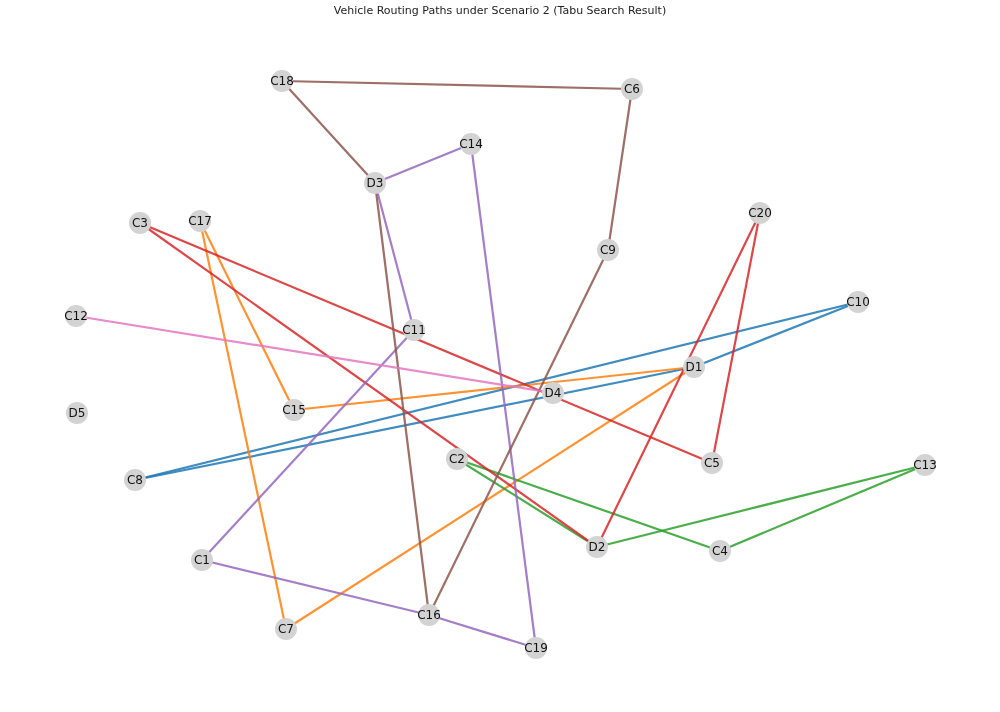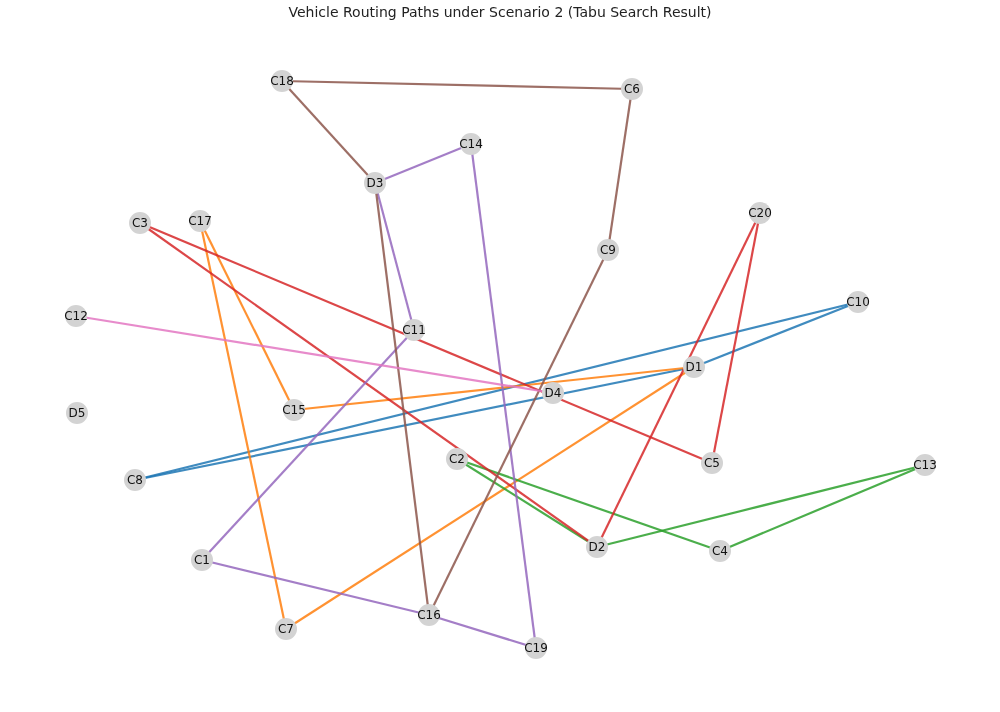--- a/index.html
+++ b/index.html
@@ -1,17 +1,17 @@
 <!DOCTYPE html>
 <html><head>
   <meta charset="utf-8">
   <style>
     html, body { margin: 0; padding: 0; background: #ffffff; }
     body { width: 1000px; height: 712px; position: relative; overflow: hidden; font-family: "DejaVu Sans", sans-serif; }
-    #title { position: absolute; left: 0; top: 4px; width: 1000px; text-align: center; font-size: 14px; color: #222222; }
+    #title { position: absolute; left: 0; top: 4px; width: 1000px; text-align: center; font-size: 11px; color: #222222; }
     #graph { position: absolute; left: 0; top: 0; }
     .node-label { font-family: "DejaVu Sans", sans-serif; font-size: 12px; fill: #111111; }
   </style>
 </head>
 <body>
 
 <div id="title">Vehicle Routing Paths under Scenario 2 (Tabu Search Result)</div>
 
 <svg id="graph" width="1000" height="712" xmlns="http://www.w3.org/2000/svg">
   <g id="edges">

